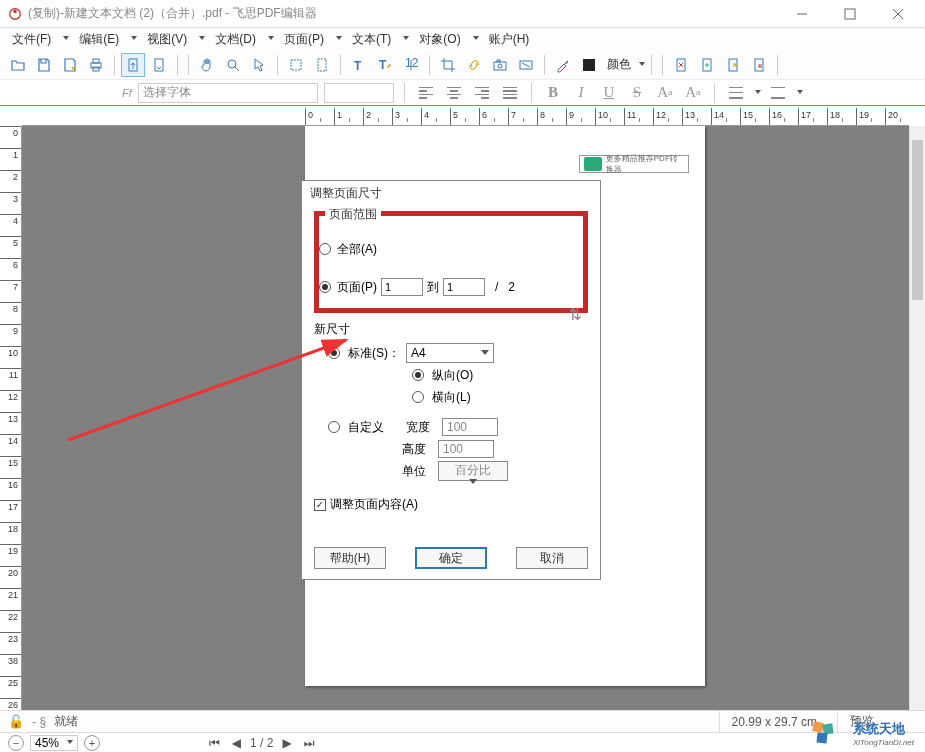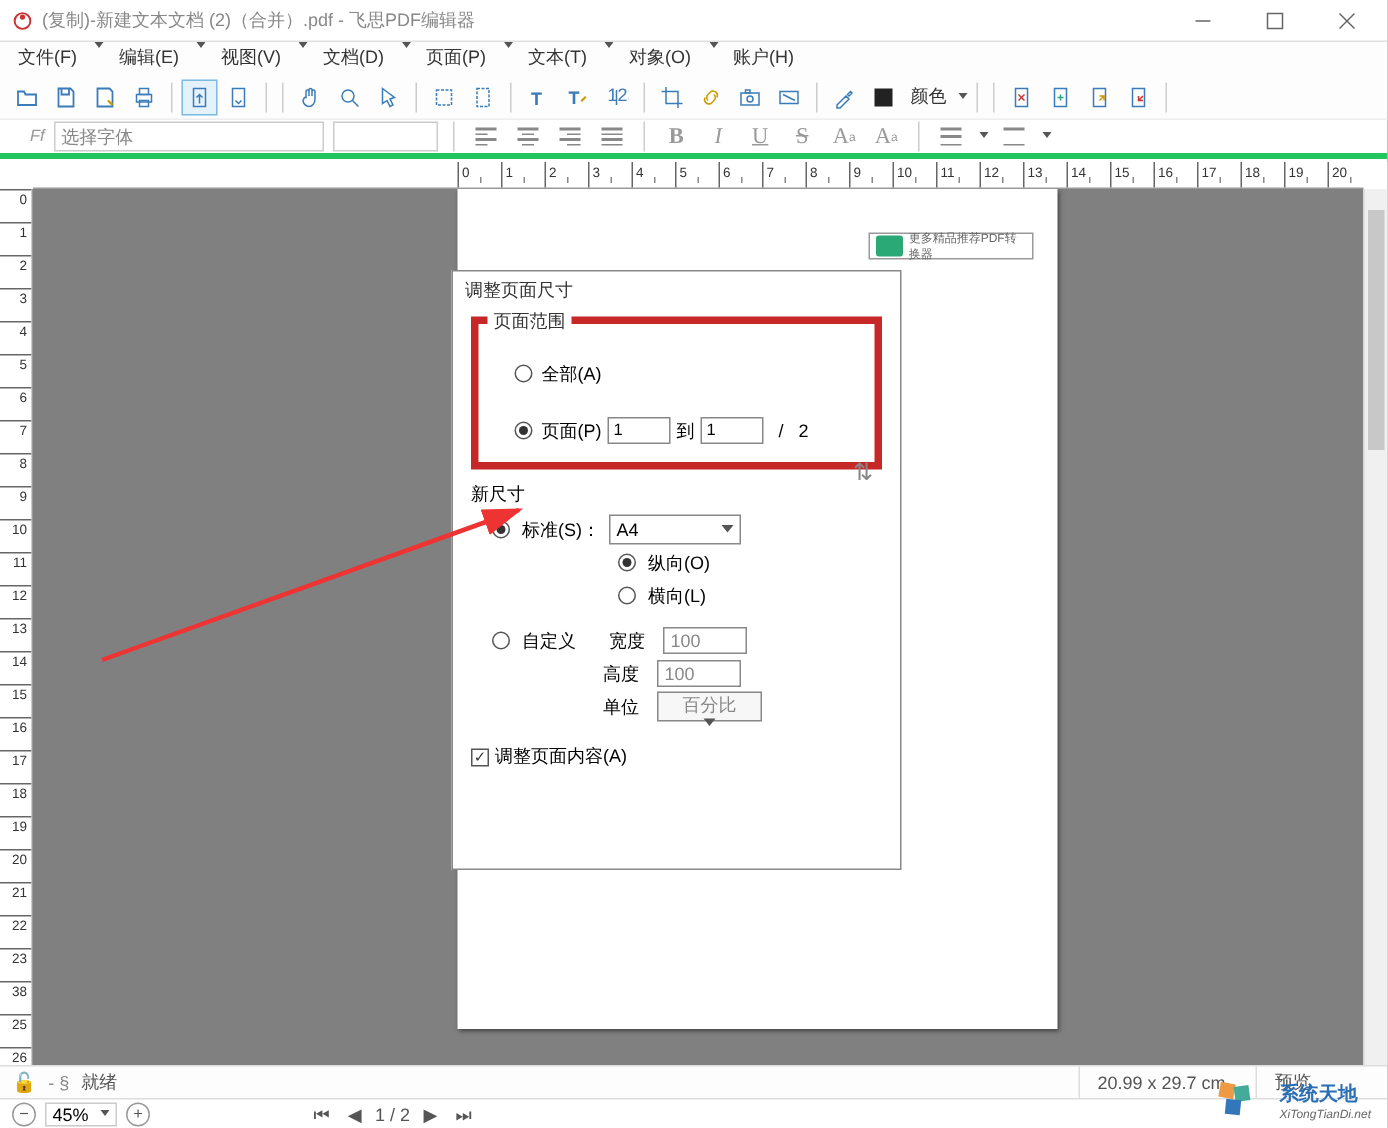--- a/index.html
+++ b/index.html
@@ -6,33 +6,33 @@
 body { width:925px; height:752px; background:#fff; position:relative; overflow:hidden; }
 
 
 .titlebar { height:28px; background:#fff; border-bottom:1px solid #e0e0e0; display:flex; align-items:center; padding:0 8px; }
 .titlebar .logo { width:14px; height:14px; margin-right:6px; display:flex; align-items:center; justify-content:center; }
 .titlebar .title { color:#888; font-size:12px; flex:1; }
 .winbtns { display:flex; gap:18px; margin-right:4px; }
 .winbtn { width:30px; height:22px; display:flex; align-items:center; justify-content:center; color:#666; }
 
 
-.menubar { height:22px; display:flex; padding:0 6px; gap:4px; background:#fdfdfd; }
+.menubar { height:22px; display:flex; align-items:center; padding:0 6px; gap:4px; background:#fdfdfd; }
 .menuitem { padding:2px 6px; color:#333; }
 
 
 .toolbar { height:30px; display:flex; align-items:center; padding:2px 6px; border-bottom:1px solid #eee; gap:2px; background:#fdfdfd; }
 .tbtn { width:24px; height:24px; display:flex; align-items:center; justify-content:center; color:#555; border:1px solid transparent; }
 .tbtn svg { width:16px; height:16px; }
 .tbtn.active { background:#e6f2fb; border:1px solid #7abbe6; }
 .sep { width:1px; height:20px; background:#ccc; margin:0 4px; }
 .tlabel { color:#333; padding:0 4px; }
 .dd { width:6px; height:6px; border-left:3px solid transparent; border-right:3px solid transparent; border-top:4px solid #555; margin-left:2px; }
 
-.fontrow { height:26px; display:flex; align-items:center; padding:0 20px; gap:6px; border-bottom:4px solid #22c55e; }
+.fontrow { height:26px; display:flex; align-items:center; padding:0 20px; gap:6px; border-bottom:1px solid #22c55e;justify-content:center; }
 .fontbox { width:180px; height:20px; border:1px solid #ccc; display:flex; align-items:center; padding:0 4px; color:#888; }
 .sizebox { width:70px; height:20px; border:1px solid #ccc; }
 .fbtn { width:22px; height:22px; display:flex; align-items:center; justify-content:center; color:#999; font-family:"Times New Roman",serif; font-size:15px; }
 .fbtn.u { text-decoration:underline; }
 .fbtn.s { text-decoration:line-through; }
 
 
 .workspace { position:absolute; top:108px; left:0; right:0; bottom:42px; background:#fff; }
 .hruler { position:absolute; top:0; left:22px; right:16px; height:18px; background:#fff; border-bottom:1px solid #999; overflow:hidden; }
 .hruler-inner { position:absolute; left:283px; top:0; height:18px; display:flex; }
@@ -53,21 +53,21 @@
 .watermark { position:absolute; left:300px; top:580px; font-size:48px; color:#eee; font-style:italic; font-family:serif; }
 .banner { position:absolute; top:29px; right:16px; width:110px; height:18px; background:#fff; border:1px solid #999; display:flex; align-items:center; padding:0 4px; }
 .banner .mark { width:20px; height:14px; background:#2aa876; border-radius:2px; margin-right:4px; }
 .banner .btxt { font-size:8px; color:#666; }
 
 
 .dialog { position:absolute; left:301px; top:180px; width:300px; height:400px; background:#fff; border:1px solid #888; z-index:10; }
 .dialog .dtitle { height:22px; padding:4px 8px; color:#333; }
 .dcontent { padding:8px 12px 4px; }
 
-.fieldset { border:5px solid #c62828; padding:6px 24px 10px; position:relative; margin-bottom:8px; }
+.fieldset { border:5px solid #c62828; padding:6px 0 10px; position:relative; margin-bottom:8px; }
 .fieldset .legend { position:absolute; top:-10px; left:6px; background:#fff; padding:0 4px; color:#333; font-size:12px; }
 .frow { display:flex; align-items:center; height:22px; gap:4px; margin-top:16px; }
 .radio { width:12px; height:12px; border:1px solid #555; border-radius:50%; display:inline-flex; align-items:center; justify-content:center; margin-right:2px; flex-shrink:0; }
 .radio.on::after { content:""; width:6px; height:6px; background:#333; border-radius:50%; }
 .tinput { width:42px; height:18px; border:1px solid #888; padding:0 3px; font-size:11px; background:#fff; }
 
 .group2 { margin-top:6px; }
 .glabel { color:#000000; margin-bottom:4px; }
 .ginner { padding-left:14px; }
 .subrow { display:flex; align-items:center; height:22px; gap:6px; }
@@ -600,20 +600,31 @@
         </div>
         <div class="swap">⇅</div>
       </div>
 
       <div class="chkrow">
         <span class="chkbox">✓</span>
         <span>调整页面内容(A)</span>
       </div>
     </div>
 
+    <div class="btnrow">
+      <div class="dbtn">
+          <span>帮助(H)</span>
+        </div>
+      <div class="dbtn primary">
+          <span>确定</span>
+        </div>
+      <div class="dbtn">
+          <span>取消</span>
+        </div>
+    </div>
   </div>
 </div>
 
 <svg class="arrow-svg" viewBox="0 0 300 140">
   <defs>
       <marker id="ah" markerWidth="10" markerHeight="10" refX="8" refY="3" orient="auto">
         <path d="M0,0 L0,6 L9,3 z" fill="#e33"></path>
       </marker>
     </defs>
   <line x1="10" y1="130" x2="288" y2="30" stroke="#e33" stroke-width="3" marker-end="url(#ah)"></line>

